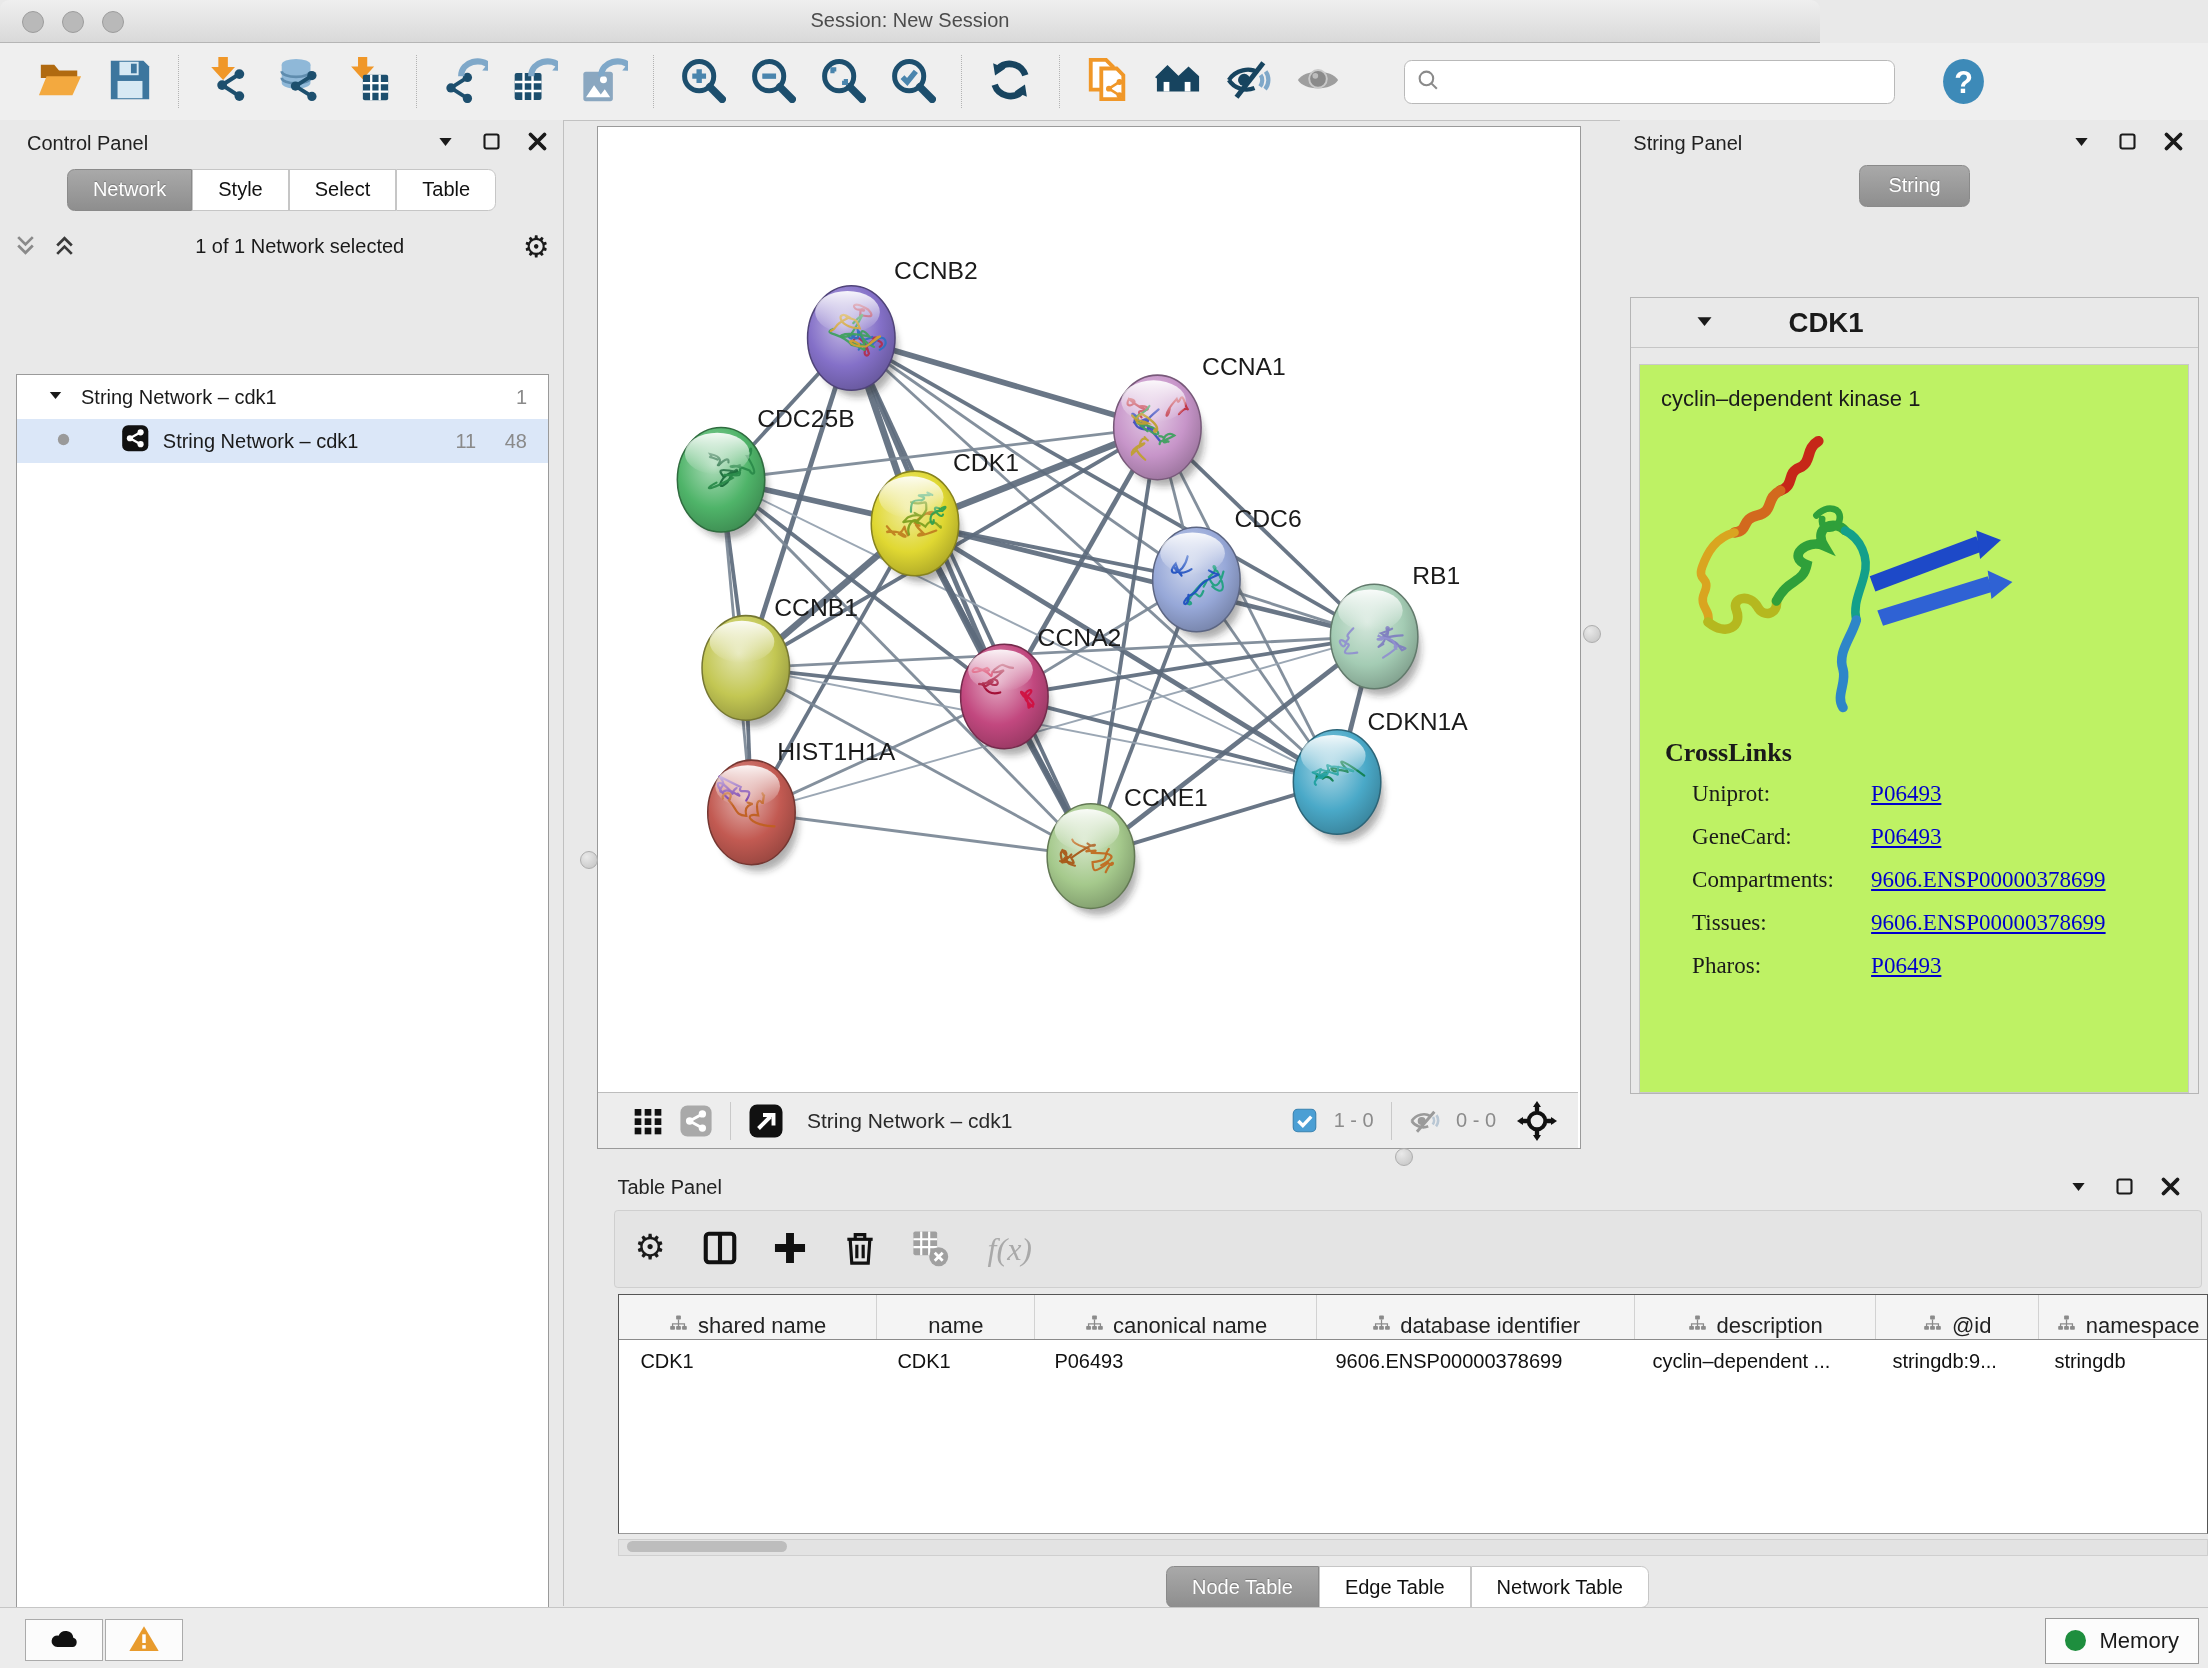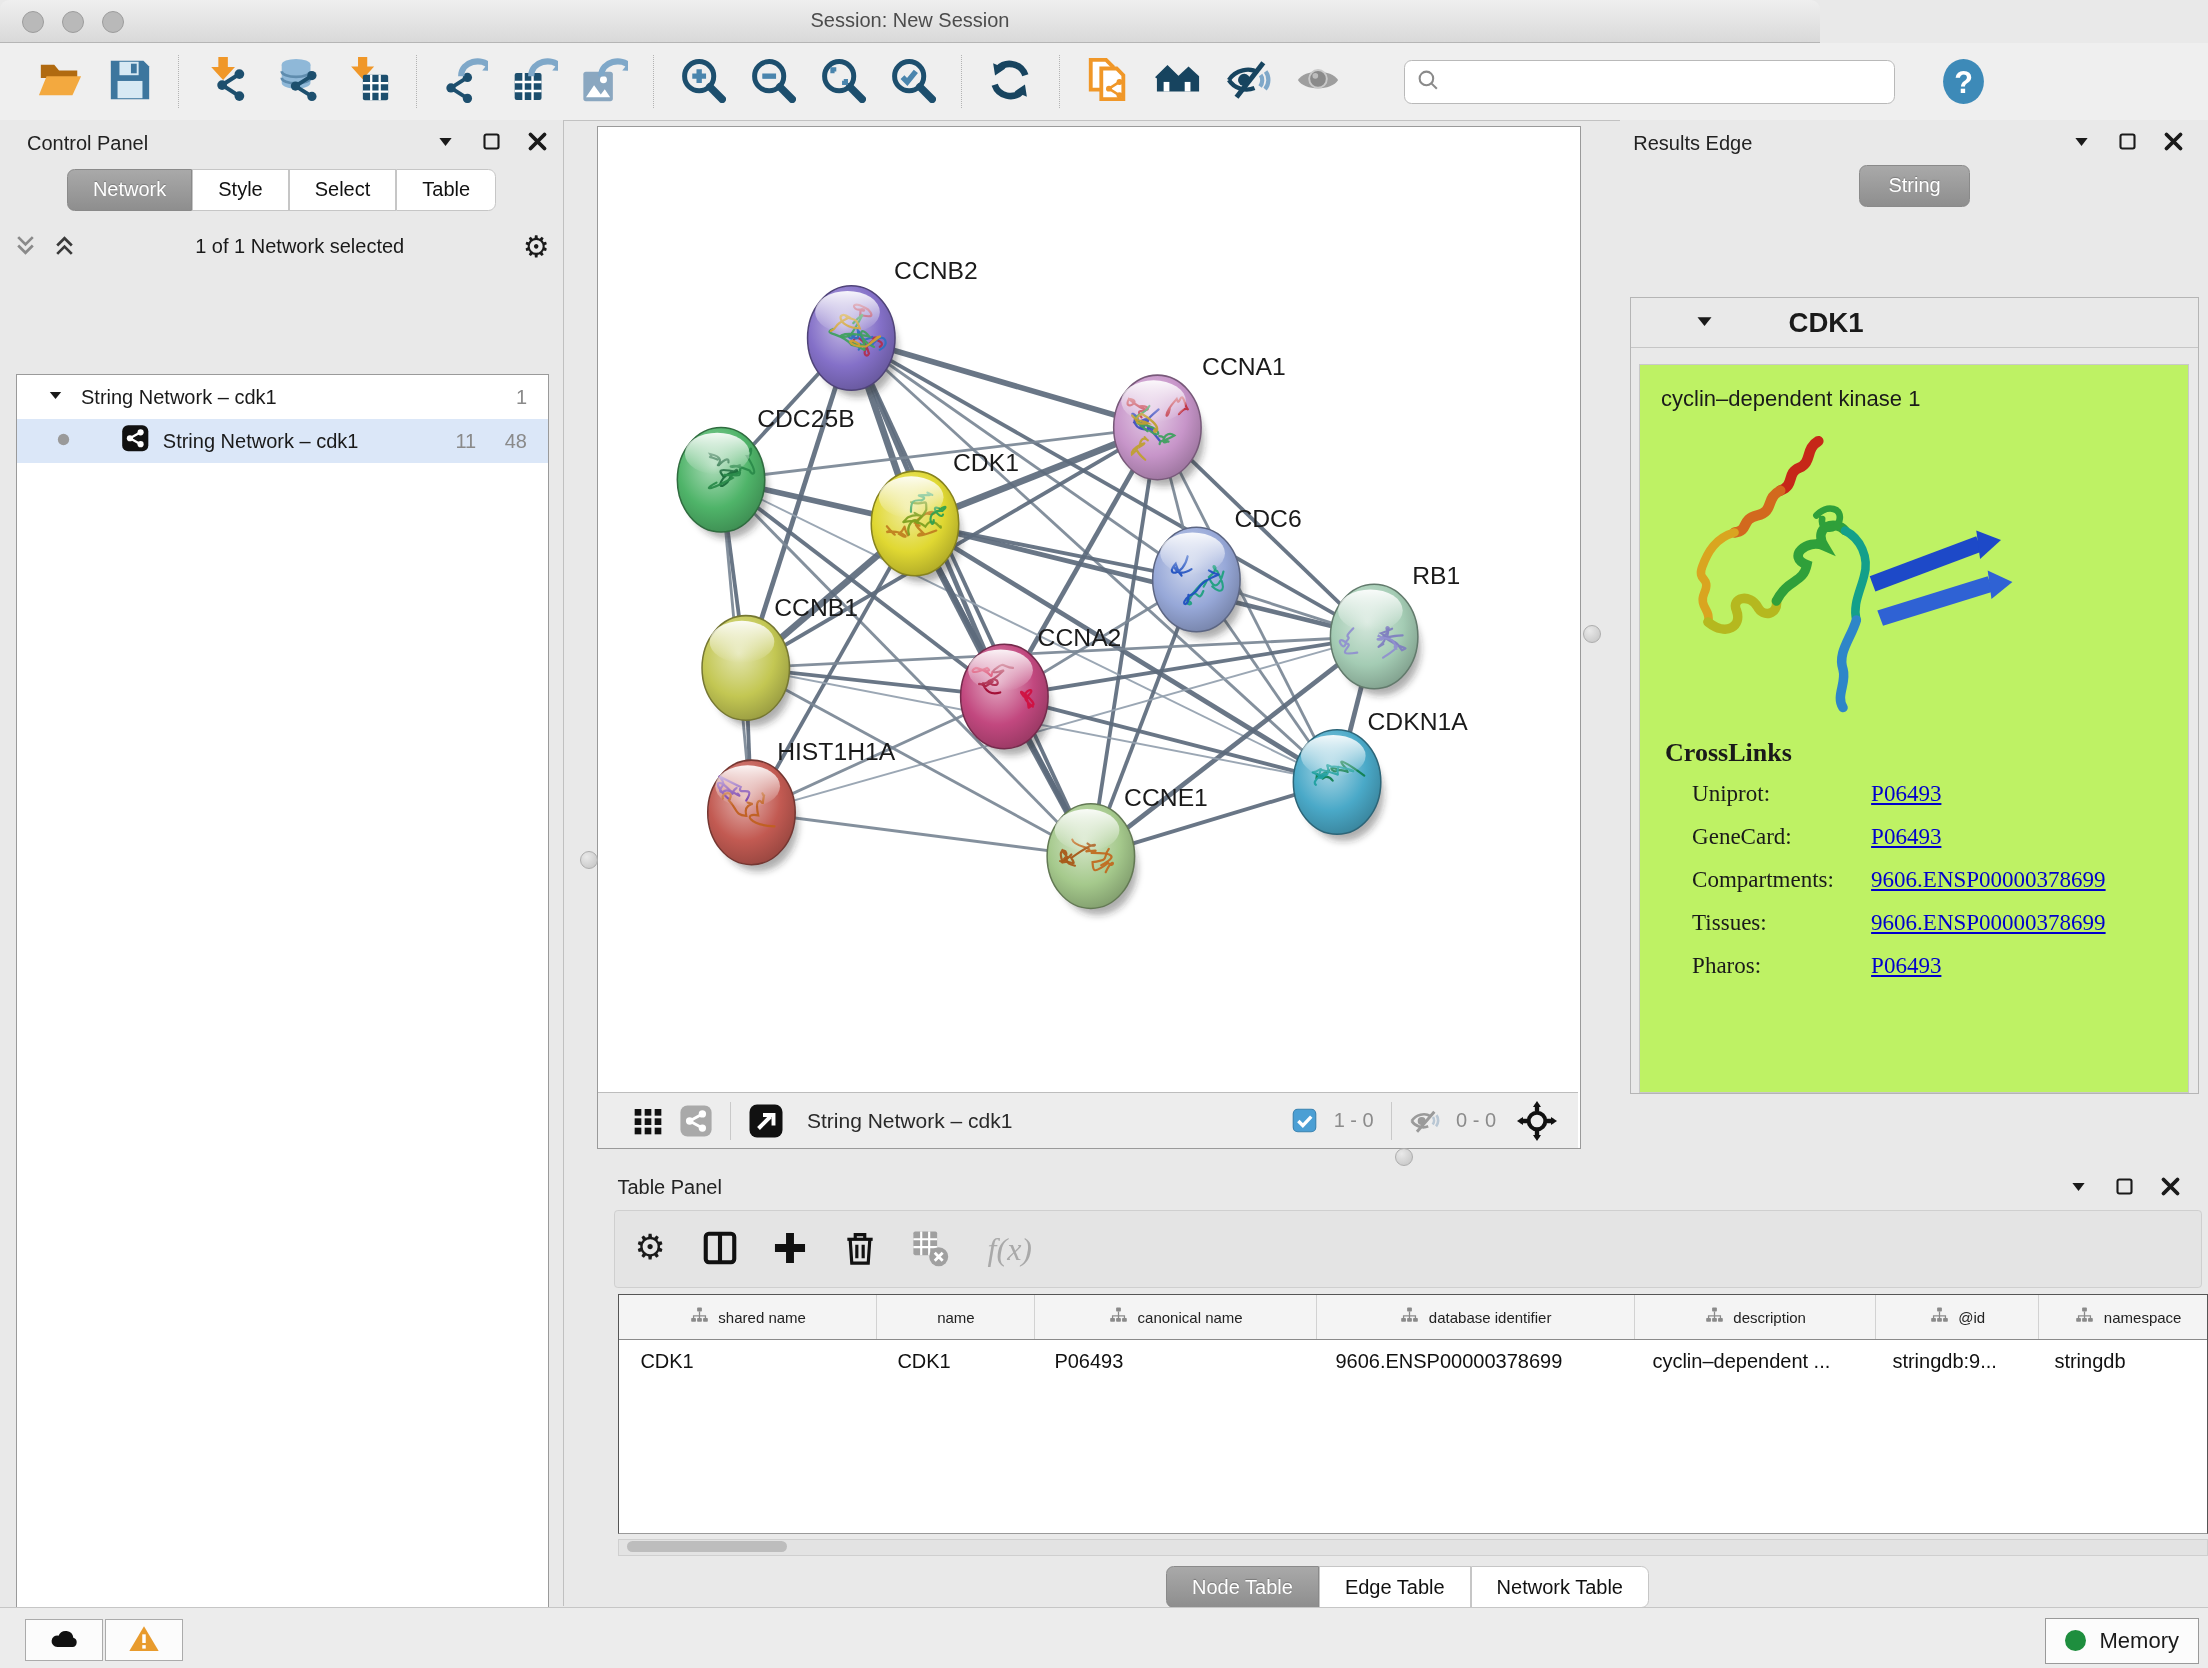--- a/index.html
+++ b/index.html
@@ -80,21 +80,21 @@
   .table-panel{position:absolute;left:606px;top:1168px;width:1603px;height:438px;background:#e9e9e9;}
   .tp-head{display:flex;align-items:center;justify-content:space-between;padding:7.6px 28.5px 3.8px 11.4px;}
   .tp-toolbar{position:absolute;left:7.6px;top:42px;width:1586px;height:76px;background:#e4e4e4;
     border:1px solid #cfcfcf;border-radius:3.8px;display:flex;align-items:center;}
   .tp-toolbar .tt-btn{margin:0 16px;display:flex;align-items:center;}
   .tp-toolbar .tt-btn svg{width:38px;height:38px;}
   .fx{font-family:"Liberation Serif",serif;font-style:italic;font-size:32px;color:#a9a9a9;margin-left:7px;}
   .tp-table{position:absolute;left:12.4px;top:126px;width:1588px;height:238px;background:#fff;
     border:1.9px solid #555;border-bottom:1px solid #999;overflow:hidden;}
   .tp-hrow{display:flex;height:44px;background:#f4f4f4;border-bottom:1.9px solid #8a8a8a;}
-  .tp-hcell{display:flex;align-items:center;justify-content:center;gap:9.5px;font-size:15px;color:#222;
+  .tp-hcell{display:flex;align-items:flex-end;justify-content:center;gap:9.5px;font-size:22px;color:#222;
     border-right:1px solid #d2d2d2;overflow:hidden;white-space:nowrap;flex:0 0 auto;}
   .tp-hcell svg{width:19px;height:19px;flex:0 0 auto;}
   .tp-drow{display:flex;height:42px;align-items:center;}
   .tp-dcell{font-size:20px;color:#111;padding-left:21px;overflow:hidden;white-space:nowrap;flex:0 0 auto;}
   .tp-scroll{position:absolute;left:12.4px;top:371px;width:1588px;height:15px;background:#e3e3e3;border:1px solid #cfcfcf;}
   .tp-thumb{position:absolute;left:7.6px;top:1px;width:160px;height:11.4px;background:#bdbdbd;border-radius:6.7px;}
   .tp-tabs{position:absolute;left:0;top:398px;width:1603px;display:flex;justify-content:center;}
   
   .statusbar{position:absolute;left:0;top:1607px;width:2208px;height:61px;background:#ececec;
     border-top:1px solid #c6c6c6;padding-left:12px;}
@@ -731,21 +731,21 @@
       </span>
   </div>
 </div>
 
 <div class="split-dot" style="left:580px;top:851px"></div>
 <div class="split-dot" style="left:1583px;top:625px"></div>
 <div class="split-dot" style="left:1395px;top:1148px"></div>
 
 <div class="results-panel">
   <div class="rp-head">
-    <span class="panel-title">Results Edge</span>
+    <span class="panel-title">String Panel</span>
     <span class="panel-icons">
       <span><svg viewBox="0 0 24 24">
             <path d="M5 8h14l-7 9z" fill="#1a1a1a"></path>
           </svg></span>
       <span><svg viewBox="0 0 24 24">
             <rect x="4" y="4" width="16" height="16" rx="2" fill="none" stroke="#1a1a1a" stroke-width="2.4"></rect>
           </svg></span>
       <span><svg viewBox="0 0 24 24">
             <path d="M4 4l16 16M20 4L4 20" stroke="#1a1a1a" stroke-width="4.4" stroke-linecap="round"></path>
           </svg></span>

